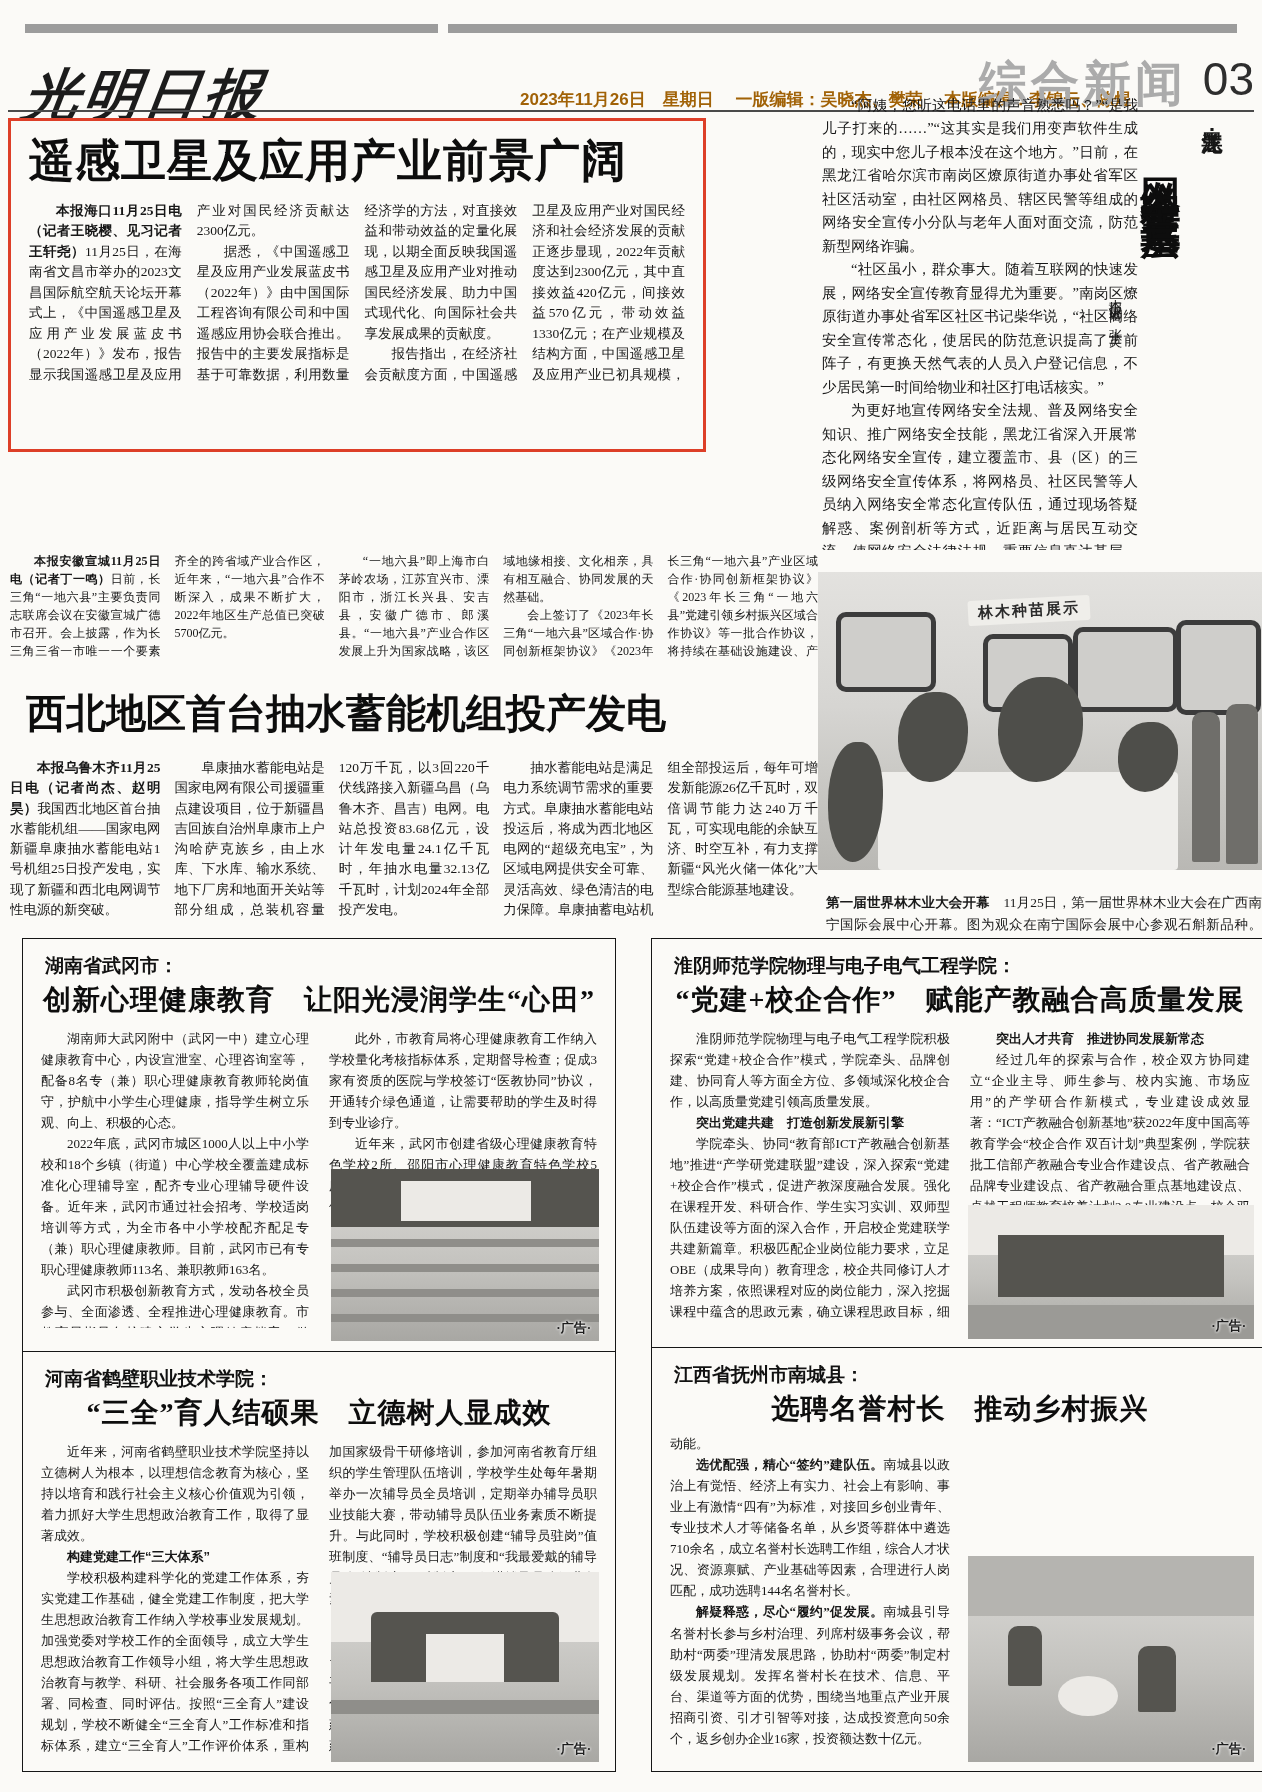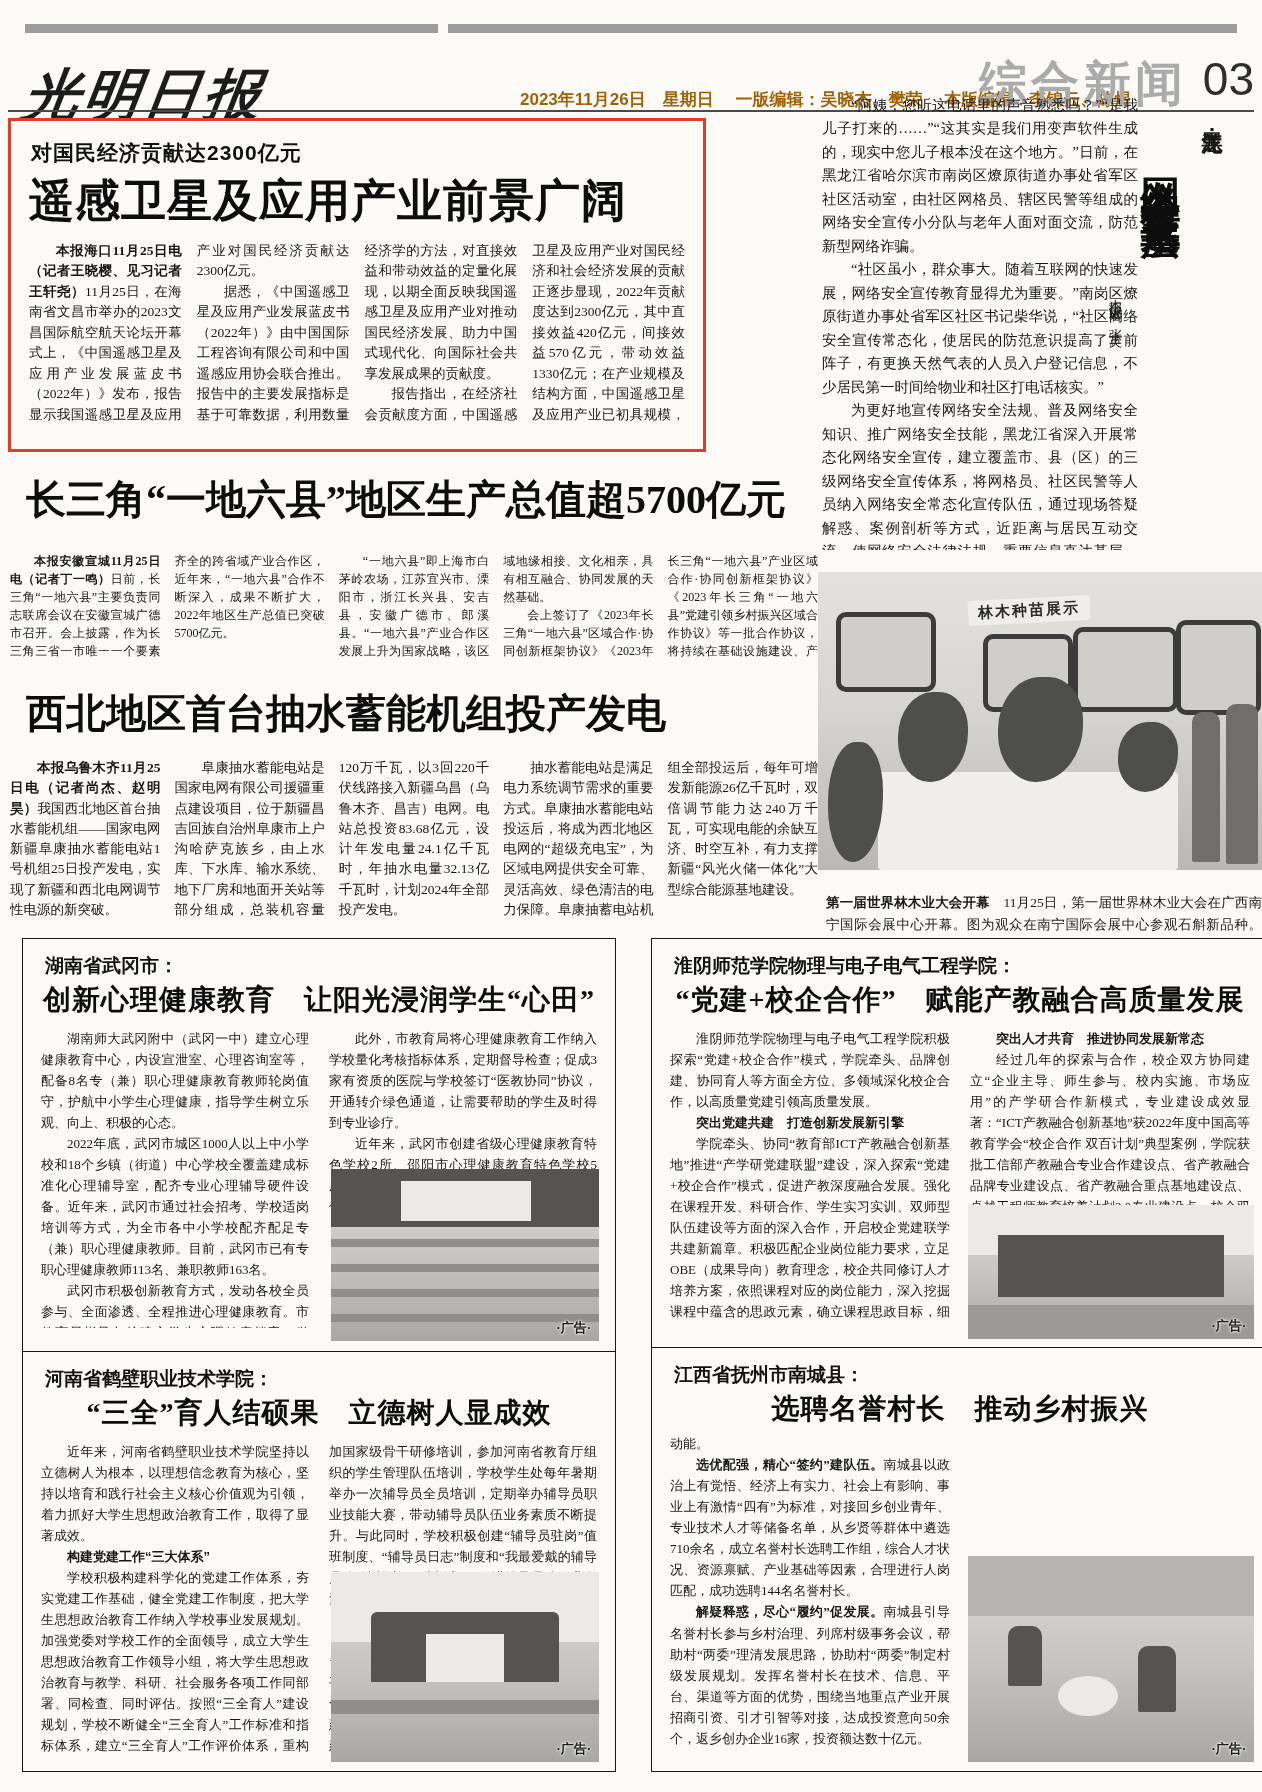--- a/index.html
+++ b/index.html
@@ -85,41 +85,39 @@
   <div class="dateline">
     <span>2023年11月26日　星期日</span>　
     <span>一版编辑：吴晓杰、樊荣</span>　
     <span>本版编辑：李锦云、陈煜</span>
   </div>
   <div class="section-title">综合新闻</div>
   <div class="page-no">03</div>
   <div class="head-rule"></div>
 
   <div class="lead-box">
-    <div class="kicker">对国民经济贡献达2300亿元</div>
     <div class="headline">遥感卫星及应用产业前景广阔</div>
     <div class="lead-body body-cols">
       <p><b>本报海口11月25日电（记者王晓樱、见习记者王轩尧）</b><span>11月25日，在海南省文昌市举办的2023文昌国际航空航天论坛开幕式上，《中国遥感卫星及应用产业发展蓝皮书（2022年）》发布，报告显示我国遥感卫星及应用产业对国民经济贡献达2300亿元。</span></p>
       <p>据悉，《中国遥感卫星及应用产业发展蓝皮书（2022年）》由中国国际工程咨询有限公司和中国遥感应用协会联合推出。报告中的主要发展指标是基于可靠数据，利用数量经济学的方法，对直接效益和带动效益的定量化展现，以期全面反映我国遥感卫星及应用产业对推动国民经济发展、助力中国式现代化、向国际社会共享发展成果的贡献度。</p>
       <p>报告指出，在经济社会贡献度方面，中国遥感卫星及应用产业对国民经济和社会经济发展的贡献正逐步显现，2022年贡献度达到2300亿元，其中直接效益420亿元，间接效益570亿元，带动效益1330亿元；在产业规模及结构方面，中国遥感卫星及应用产业已初具规模，产业链分布完整，2022年420亿元直接效益中，上游卫星制造和发射产出261亿元，中游地面接收处理产出9亿元，下游产品及应用服务产出150亿元；在赋能国家治理能力现代化方面，国产遥感数据在各行业得到广泛应用，为国家治理能力现代化提供了强有力的支持，2022年有效减少了全国自然灾害直接经济损失120亿元，提升了政府治理效能；在国际化方面，向国际社会共享发展成果的范围也在不断扩大。</p>
 
     </div>
   </div>
 
   <div class="hlj-text">
     <p>“阿姨，您听这电话里的声音熟悉吗？”“是我儿子打来的……”“这其实是我们用变声软件生成的，现实中您儿子根本没在这个地方。”日前，在黑龙江省哈尔滨市南岗区燎原街道办事处省军区社区活动室，由社区网格员、辖区民警等组成的网络安全宣传小分队与老年人面对面交流，防范新型网络诈骗。</p>
     <p>“社区虽小，群众事大。随着互联网的快速发展，网络安全宣传教育显得尤为重要。”南岗区燎原街道办事处省军区社区书记柴华说，“社区网络安全宣传常态化，使居民的防范意识提高了。前阵子，有更换天然气表的人员入户登记信息，不少居民第一时间给物业和社区打电话核实。”</p>
     <p>为更好地宣传网络安全法规、普及网络安全知识、推广网络安全技能，黑龙江省深入开展常态化网络安全宣传，建立覆盖市、县（区）的三级网络安全宣传体系，将网格员、社区民警等人员纳入网络安全常态化宣传队伍，通过现场答疑解惑、案例剖析等方式，近距离与居民互动交流，使网络安全法律法规、重要信息直达基层，打通网络安全宣传“最后一公里”。</p>
 
   </div>
   <div class="hlj-region v">黑龙江：</div>
   <div class="hlj-head v headline">网络安全宣传直达基层</div>
   <div class="hlj-byline v">本报记者　张士英</div>
 
-  <div class="csj-head headline">长三角“一地六县”地区生产总值超5700亿元</div>
   <div class="csj-body body-cols">
     <p><b>本报安徽宣城11月25日电（记者丁一鸣）</b><span>日前，长三角“一地六县”主要负责同志联席会议在安徽宣城广德市召开。会上披露，作为长三角三省一市唯一一个要素齐全的跨省域产业合作区，近年来，“一地六县”合作不断深入，成果不断扩大，2022年地区生产总值已突破5700亿元。</span></p>
     <p>“一地六县”即上海市白茅岭农场，江苏宜兴市、溧阳市，浙江长兴县、安吉县，安徽广德市、郎溪县。“一地六县”产业合作区发展上升为国家战略，该区域地缘相接、文化相亲，具有相互融合、协同发展的天然基础。</p>
     <p>会上签订了《2023年长三角“一地六县”区域合作·协同创新框架协议》《2023年长三角“一地六县”产业区域合作·协同创新框架协议》《2023年长三角“一地六县”党建引领乡村振兴区域合作协议》等一批合作协议，将持续在基础设施建设、产业创新、文旅融合、民生福祉、生态环保等方面加强合作。</p>
 
   </div>
 
   <div class="xb-head headline">西北地区首台抽水蓄能机组投产发电</div>
   <div class="xb-body body-cols">
     <p><b>本报乌鲁木齐11月25日电（记者尚杰、赵明昊）</b><span>我国西北地区首台抽水蓄能机组——国家电网新疆阜康抽水蓄能电站1号机组25日投产发电，实现了新疆和西北电网调节性电源的新突破。</span></p>

